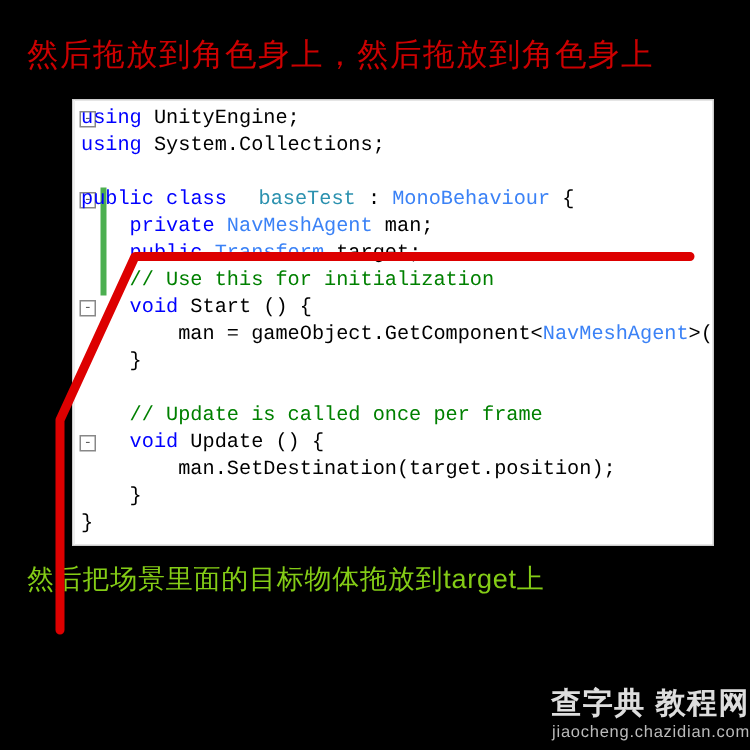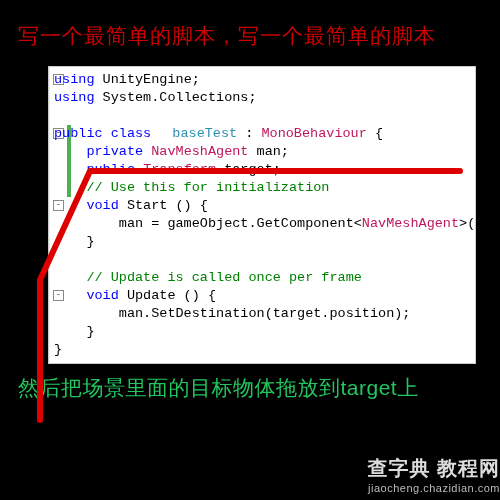--- a/index.html
+++ b/index.html
@@ -11,22 +11,22 @@
     position: relative;
     overflow: hidden;
   }
   .top-caption {
     color: #c00;
     font-size: 21px;
     padding: 22px 18px 12px 18px;
     letter-spacing: 1px;
   }
   .bottom-caption {
-    color: #22c55e;
-    font-size: 21px;
+    color: #84cc16;
+    font-size: 18px;
     padding: 10px 18px 6px 18px;
     letter-spacing: 0.5px;
   }
   .code-box {
     background: #fff;
     margin: 4px 24px 0 48px;
     border: 1px solid #ccc;
     font-family: "Courier New", Consolas, monospace;
     font-size: 13.5px;
     line-height: 18px;
@@ -41,21 +41,21 @@
   }
   .code {
     padding: 4px 6px 4px 4px;
     white-space: pre;
     color: #000;
     position: relative;
   }
   .line { height: 18px; }
   .t-key { color: #0000ff; }
   .t-cls { color: #2b91af; margin-left: 13px; }
-  .t-type{ color: #be185d; margin-top: 21px; }
+  .t-type{ color: #3b82f6; margin-top: 21px; }
   .t-cmt { color: #008000; margin-top: 14px; }
   .fold {
     position: absolute;
     left: 4px;
     width: 11px;
     height: 11px;
     border: 1px solid #888;
     background: #fff;
     font-size: 9px;
     line-height: 9px;
@@ -88,21 +88,21 @@
   .watermark .wm-sub {
     color: #bbb;
     font-size: 11px;
     letter-spacing: 0.5px;
     margin-left: 44px;
   }
 </style>
 </head>
 <body>
 
-<div class="top-caption">写一个最简单的脚本，写一个最简单的脚本</div>
+<div class="top-caption">然后拖放到角色身上，然后拖放到角色身上</div>
 
 <div class="code-box">
   <div class="gutter" id="gutter">
       <div class="fold" style="top: 7px;">-</div>
       <div class="fold" style="top: 61px;">-</div>
       <div class="fold" style="top: 133px;">-</div>
       <div class="fold" style="top: 223px;">-</div>
       <div class="green-bar" style="top: 58px; height: 72px;"></div>
     </div>
   <div class="code" id="code"><div class="line"><span class="t-key">using</span><span> UnityEngine;</span></div><div class="line"><span class="t-key">using</span><span> System.Collections;</span></div><div class="line"><span></span></div><div class="line"><span class="t-key">public</span><span> </span><span class="t-key">class</span><span> </span><span class="t-cls">baseTest</span><span> : </span><span class="t-type">MonoBehaviour</span><span> {</span></div><div class="line"><span>    </span><span class="t-key">private</span><span> </span><span class="t-type">NavMeshAgent</span><span> man;</span></div><div class="line"><span>    </span><span class="t-key">public</span><span> </span><span class="t-type">Transform</span><span> target;</span></div><div class="line"><span>    </span><span class="t-cmt">// Use this for initialization</span></div><div class="line"><span>    </span><span class="t-key">void</span><span> Start () {</span></div><div class="line"><span>        man = gameObject.GetComponent&lt;</span><span class="t-type">NavMeshAgent</span><span>&gt;();</span></div><div class="line"><span>    }</span></div><div class="line"><span></span></div><div class="line"><span>    </span><span class="t-cmt">// Update is called once per frame</span></div><div class="line"><span>    </span><span class="t-key">void</span><span> Update () {</span></div><div class="line"><span>        man.SetDestination(target.position);</span></div><div class="line"><span>    }</span></div><div class="line"><span>}</span></div></div>

